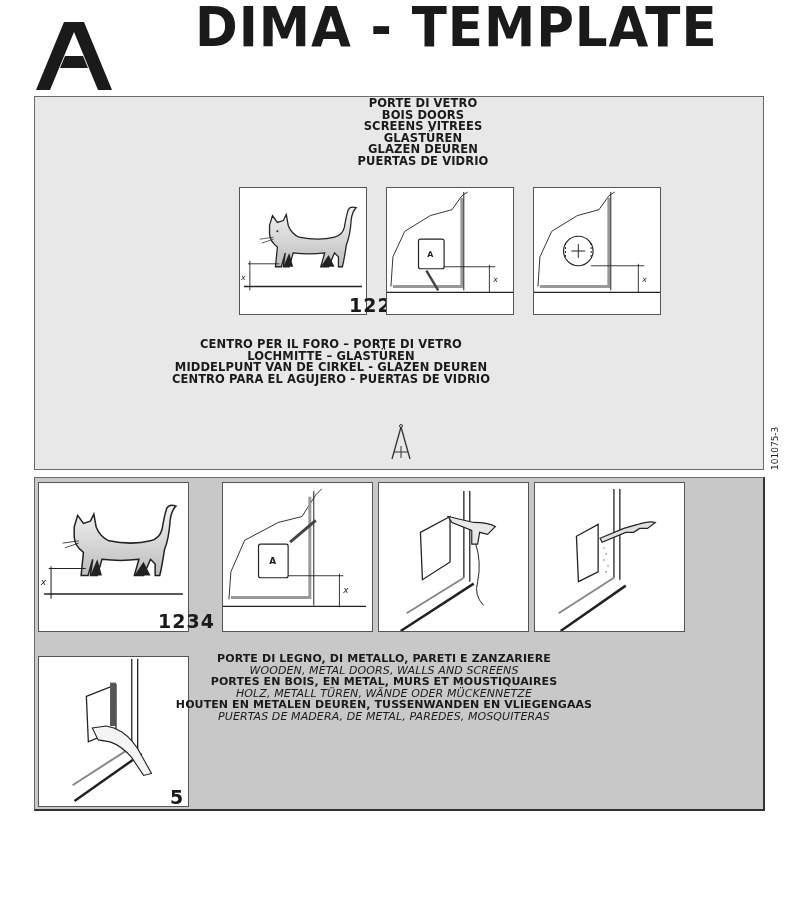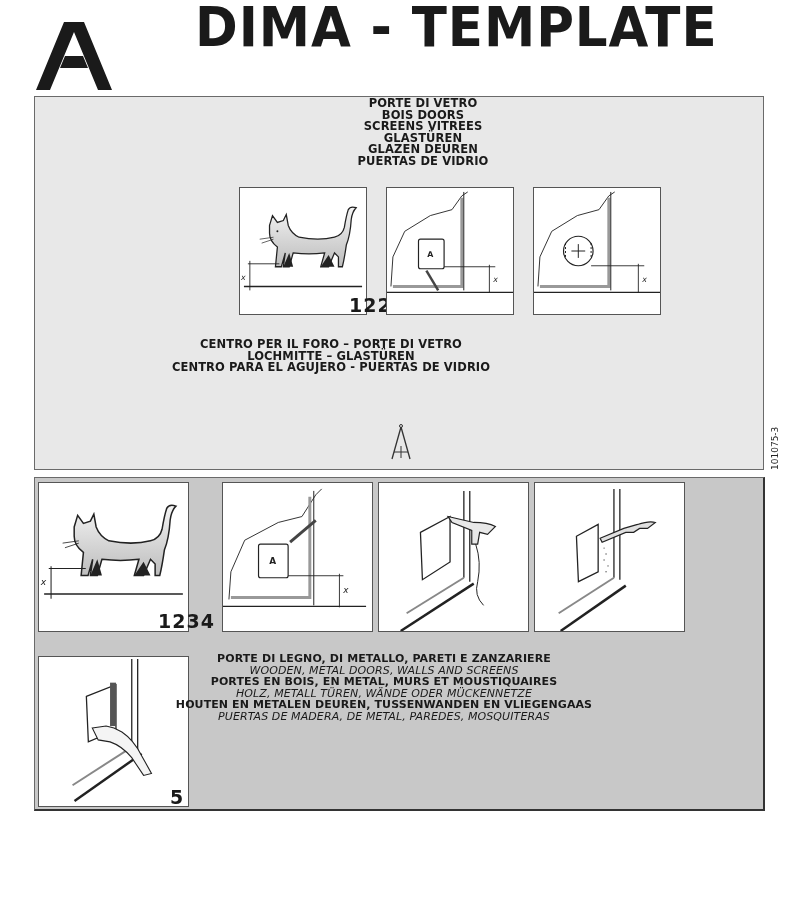--- a/index.html
+++ b/index.html
@@ -92,20 +92,21 @@
     <line x1="45" y1="57" x2="45" y2="71" stroke="#222" stroke-width="1"></line>
     <line x1="58" y1="79" x2="112" y2="79" stroke="#222" stroke-width="0.9"></line>
     <line x1="106" y1="77" x2="106" y2="106" stroke="#222" stroke-width="0.9"></line>
     <text x="110" y="95" font-size="8" font-style="italic" fill="#222">x</text>
   </svg>
 </div>
 
 <div class="abs textblock tb2">
   <div>CENTRO PER IL FORO – PORTE DI VETRO</div>
   <div>LOCHMITTE – GLASTÜREN</div>
+  <div>MIDDELPUNT VAN DE CIRKEL - GLAZEN DEUREN</div>
   <div>CENTRO PARA EL AGUJERO - PUERTAS DE VIDRIO</div>
 </div>
 
 <div class="abs compass">
   <svg viewBox="0 0 30 40" width="30" height="40">
     <circle cx="15" cy="4" r="1.5" fill="none" stroke="#333"></circle>
     <line x1="15" y1="5" x2="6" y2="37" stroke="#333" stroke-width="1.3"></line>
     <line x1="15" y1="5" x2="24" y2="37" stroke="#333" stroke-width="1.3"></line>
     <line x1="8" y1="30" x2="22" y2="30" stroke="#333" stroke-width="1"></line>
     <line x1="15" y1="24" x2="15" y2="36" stroke="#333" stroke-width="1"></line>

